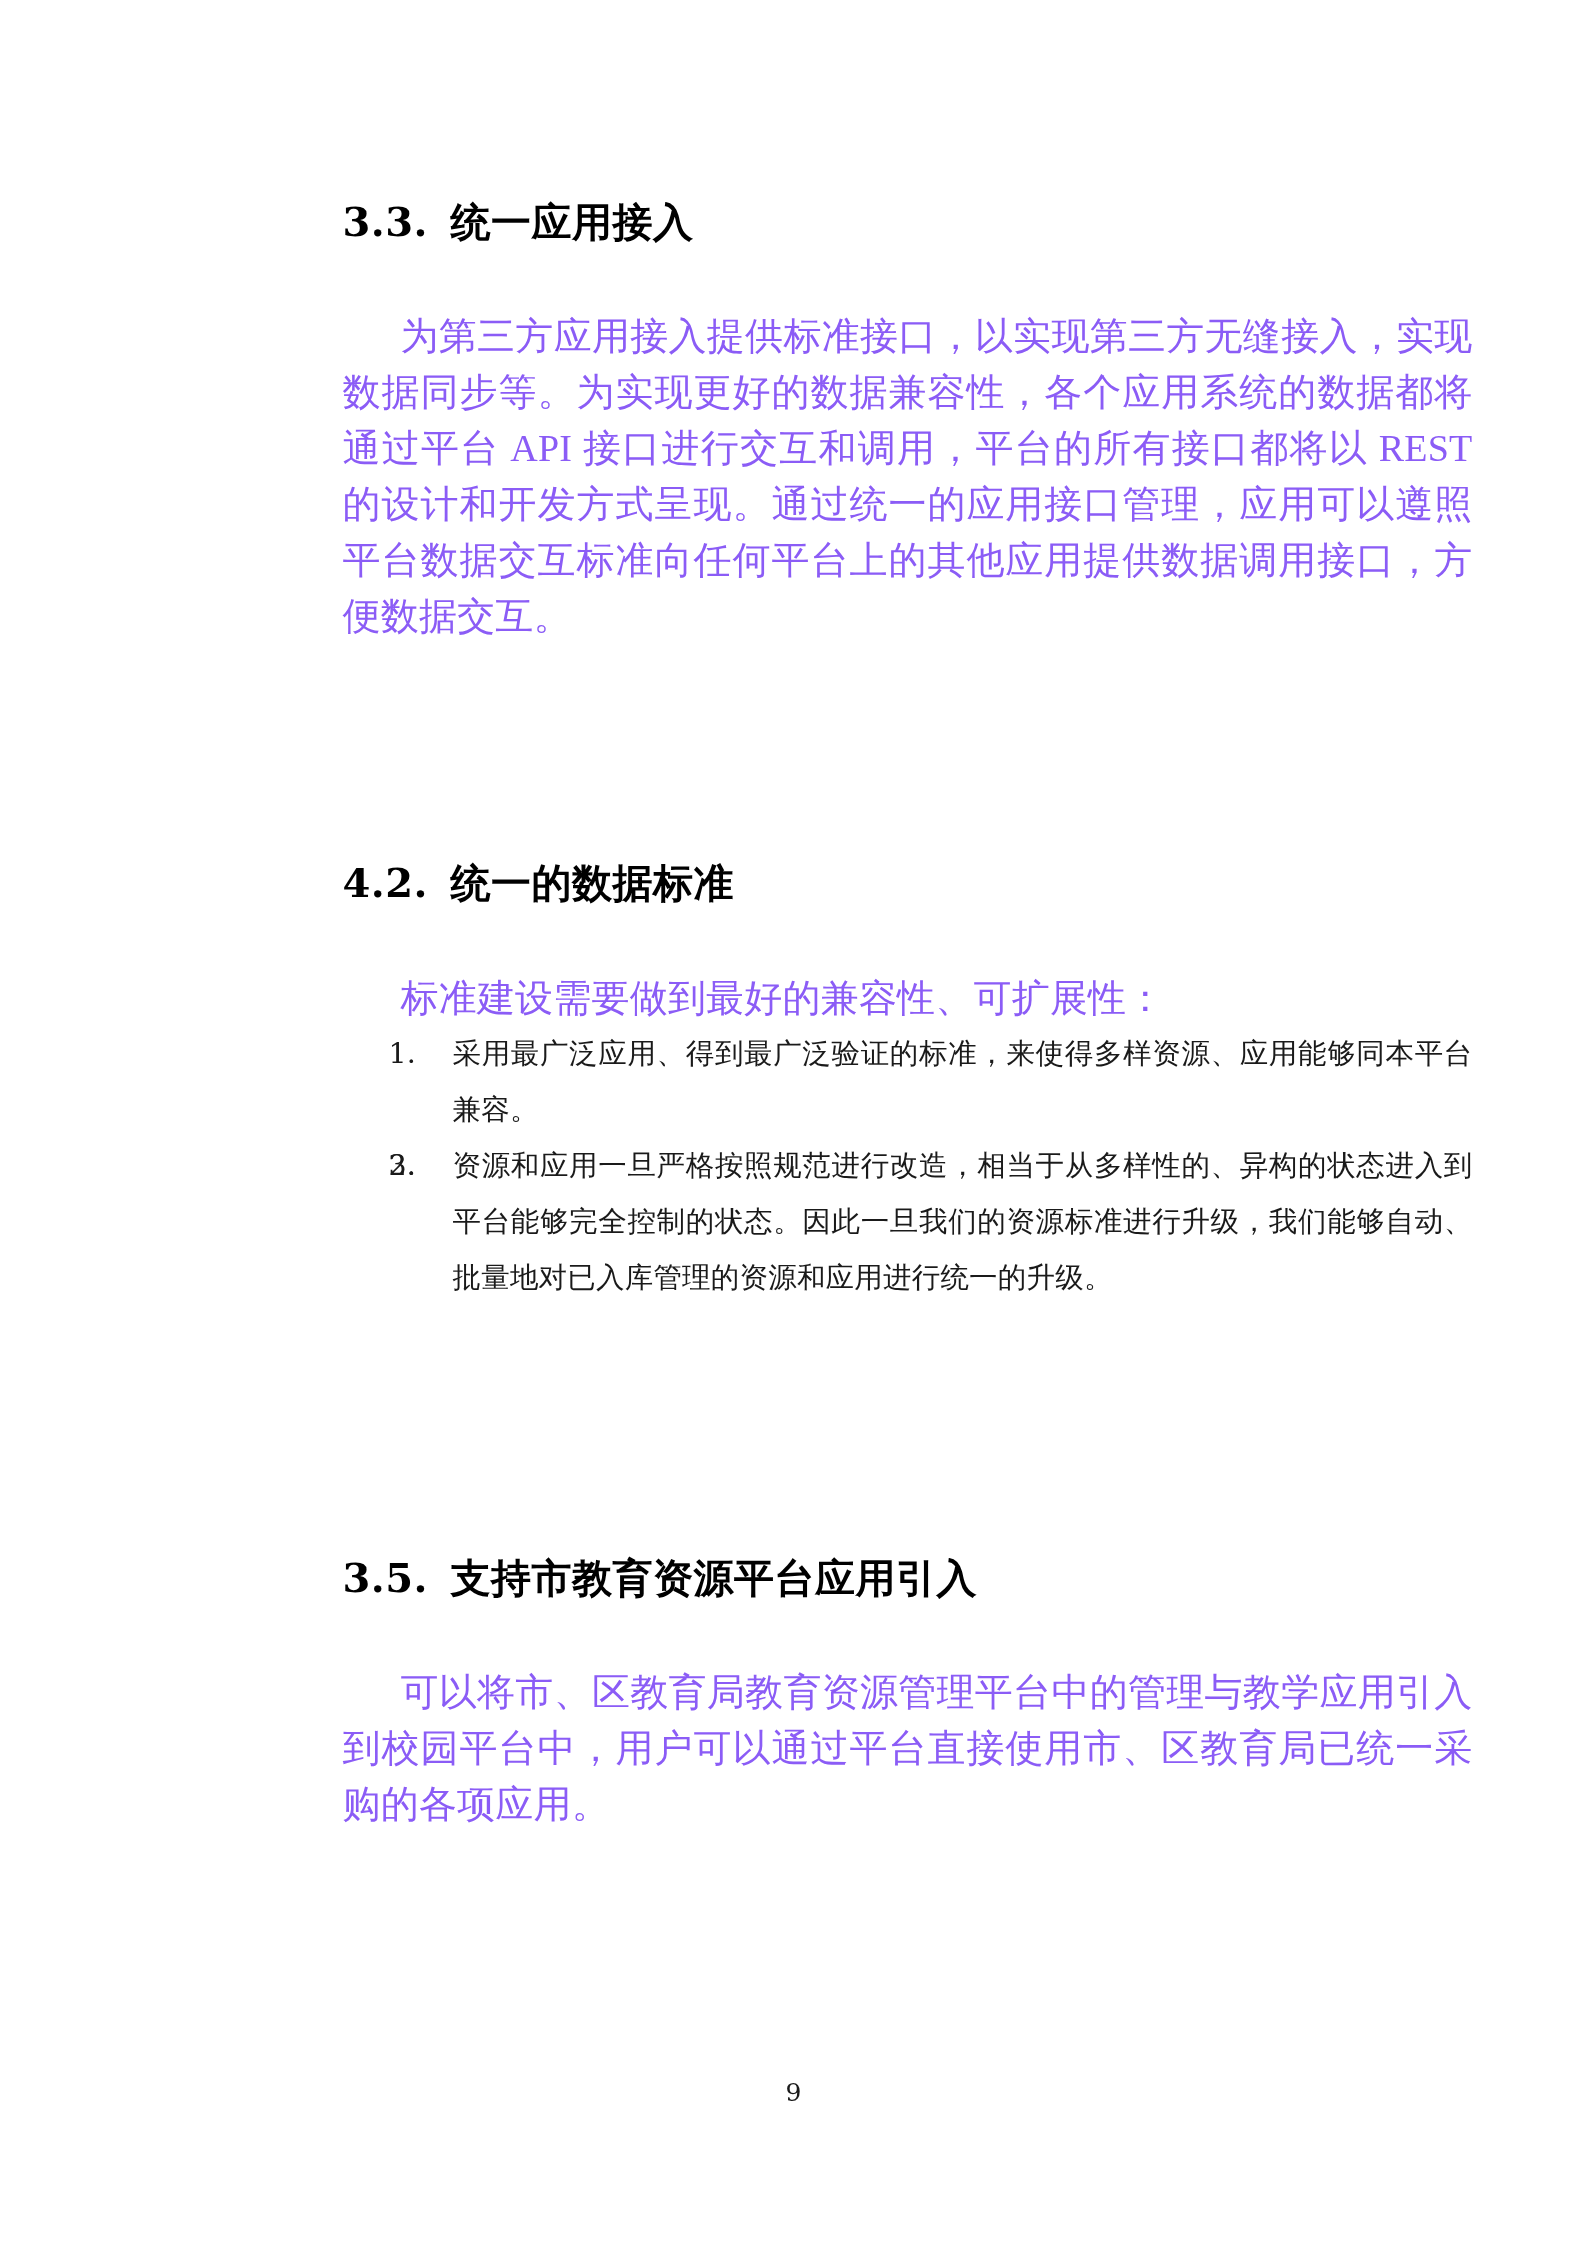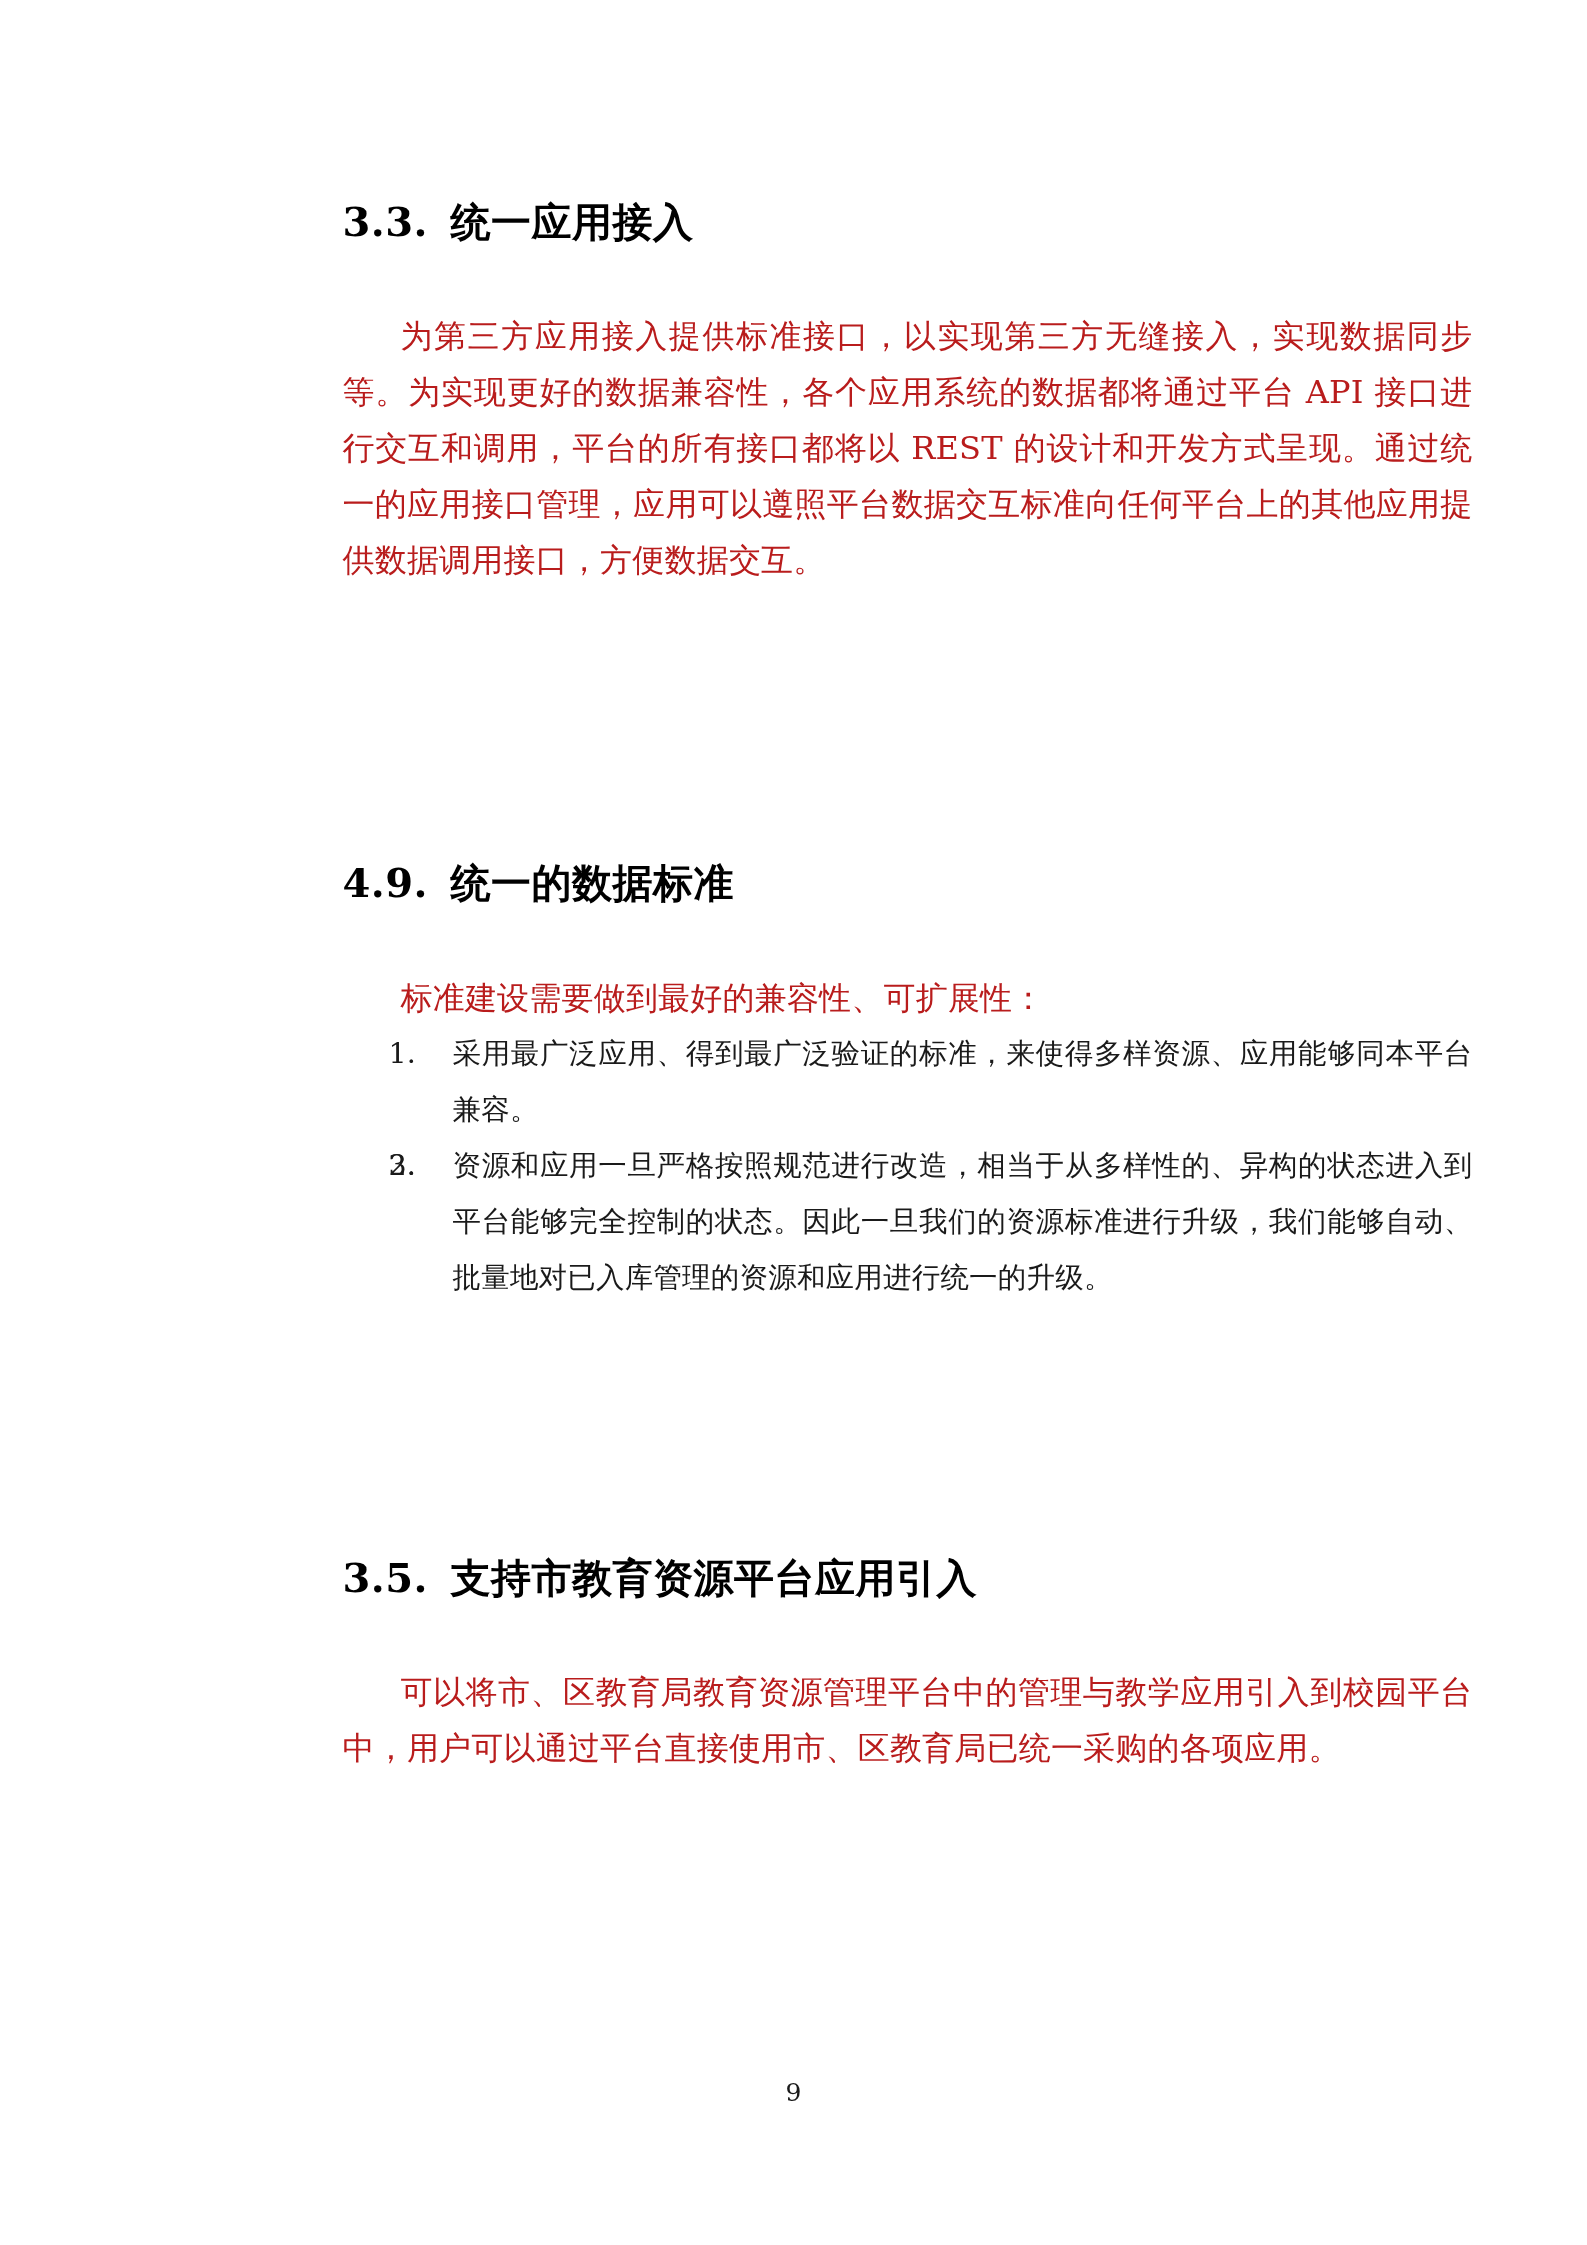--- a/index.html
+++ b/index.html
@@ -36,27 +36,28 @@
     padding: 0;
     line-height: 1.32;
     white-space: nowrap;
   }
   .heading .num {
     display: inline-block;
     min-width: 108px;
     font-weight: 700;
   }
   .para {
-    font-size: 32px;
+    font-size: 38px;
     line-height: 56px;
     text-align: justify;
     text-justify: inter-ideograph;
     margin: 0;
-    color: #b91c1c;
+    color: #8b5cf6;
     letter-spacing: 0.2px;
+    font-family: Liberation Serif, serif;
   }
   .para.indent {
     text-indent: 58px;
   }
   ol.numlist {
     margin: 0;
     padding: 0;
     list-style: none;
   }
   ol.numlist > li {
@@ -104,21 +105,21 @@
 
     <div id="sec33-heading">
       <h2 class="heading"><span class="num">3.3.</span><span>统一应用接入</span></h2>
     </div>
 
     <div id="sec33-body">
       <p class="para indent">为第三方应用接入提供标准接口，以实现第三方无缝接入，实现数据同步等。为实现更好的数据兼容性，各个应用系统的数据都将通过平台 API 接口进行交互和调用，平台的所有接口都将以 REST 的设计和开发方式呈现。通过统一的应用接口管理，应用可以遵照平台数据交互标准向任何平台上的其他应用提供数据调用接口，方便数据交互。</p>
     </div>
 
     <div id="sec34-heading">
-      <h2 class="heading"><span class="num">4.9.</span><span>统一的数据标准</span></h2>
+      <h2 class="heading"><span class="num">4.2.</span><span>统一的数据标准</span></h2>
     </div>
 
     <div id="sec34-body">
       <p class="para indent">标准建设需要做到最好的兼容性、可扩展性：</p>
       <ol class="numlist">
         <li>
           <span class="marker">1.</span>
           <span>采用最广泛应用、得到最广泛验证的标准，来使得多样资源、应用能够同本平台兼容。</span>
         </li>
         <li>

